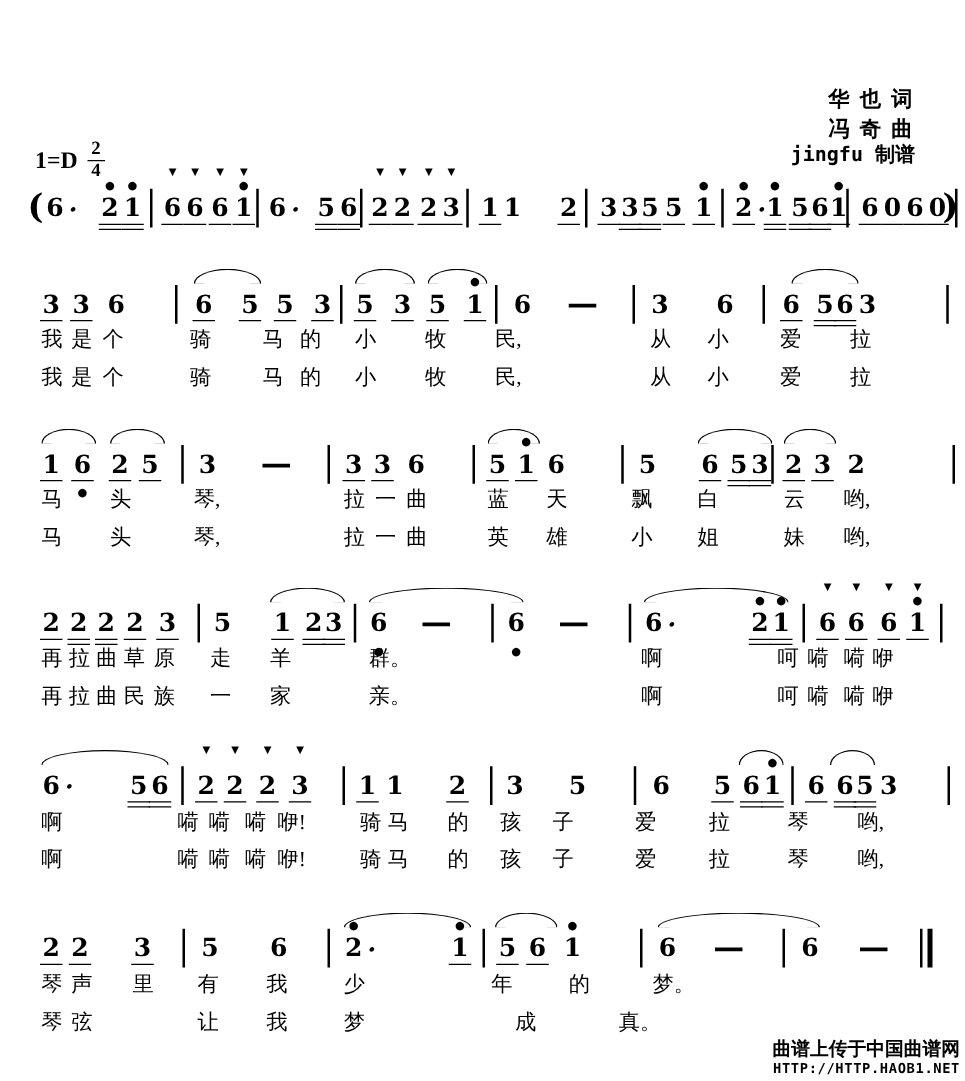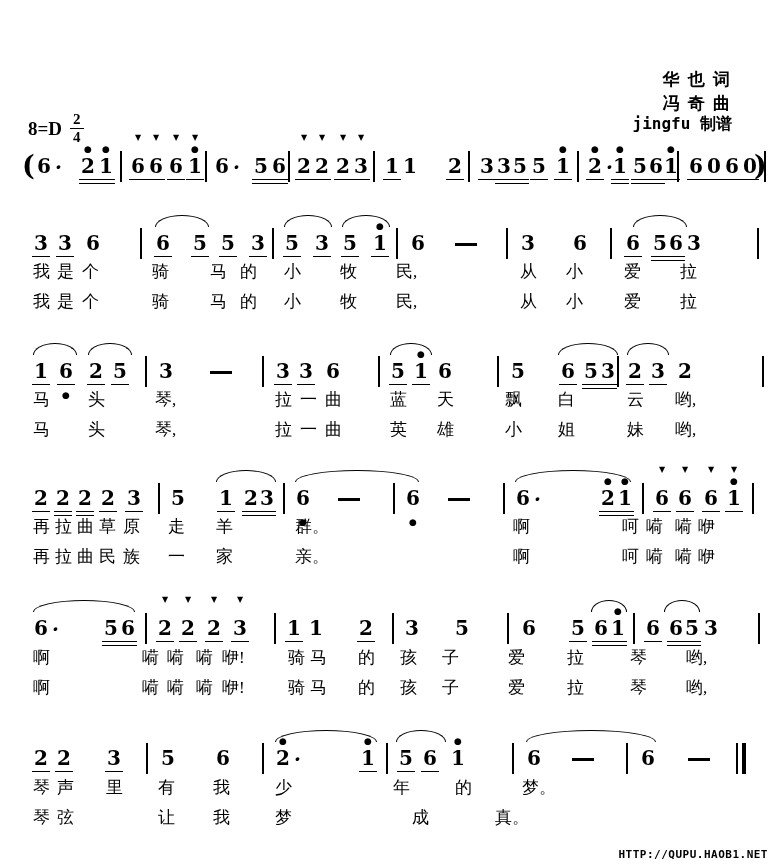--- a/index.html
+++ b/index.html
@@ -42,21 +42,21 @@
               font-family:"DejaVu Sans Mono","Liberation Mono",monospace;}
 </style>
 </head>
 <body>
 
 <div id="page">
   <div id="credit-lyricist" class="credit">华 也 词</div>
   <div id="credit-composer" class="credit">冯 奇 曲</div>
   <div id="credit-transcriber" class="credit">jingfu 制谱</div>
   <div id="keysig">
-    <span>8=D</span>
+    <span>1=D</span>
     <span class="frac">
       <span class="num">2</span>
       <span class="den">4</span>
     </span>
   </div>
 
   <div id="score">
       <div class="paren" style="left: 22px; top: 155px;">(</div>
       <div class="note" style="left: 36px; top: 155px;">6<i class="ad">·</i></div>
       <div class="note" style="left: 80px; top: 155px;">2<i class="l1"></i><i class="l2"></i><i class="hd">●</i></div>
@@ -354,14 +354,15 @@
       <div class="lyr" style="left: 522px; top: 778px;">梦。</div>
       <div class="lyr" style="left: 33px; top: 808px;">琴</div>
       <div class="lyr" style="left: 57px; top: 808px;">弦</div>
       <div class="lyr" style="left: 158px; top: 808px;">让</div>
       <div class="lyr" style="left: 213px; top: 808px;">我</div>
       <div class="lyr" style="left: 275px; top: 808px;">梦</div>
       <div class="lyr" style="left: 412px; top: 808px;">成</div>
       <div class="lyr" style="left: 495px; top: 808px;">真。</div>
     </div>
 
-  <div id="footer-url">HTTP://QUPU.HAOB1.NET</div>
+  <div id="footer-cn">曲谱上传于中国曲谱网</div>
+  <div id="footer-url">HTTP://HTTP.HAOB1.NET</div>
 </div>
 
 </body></html>

